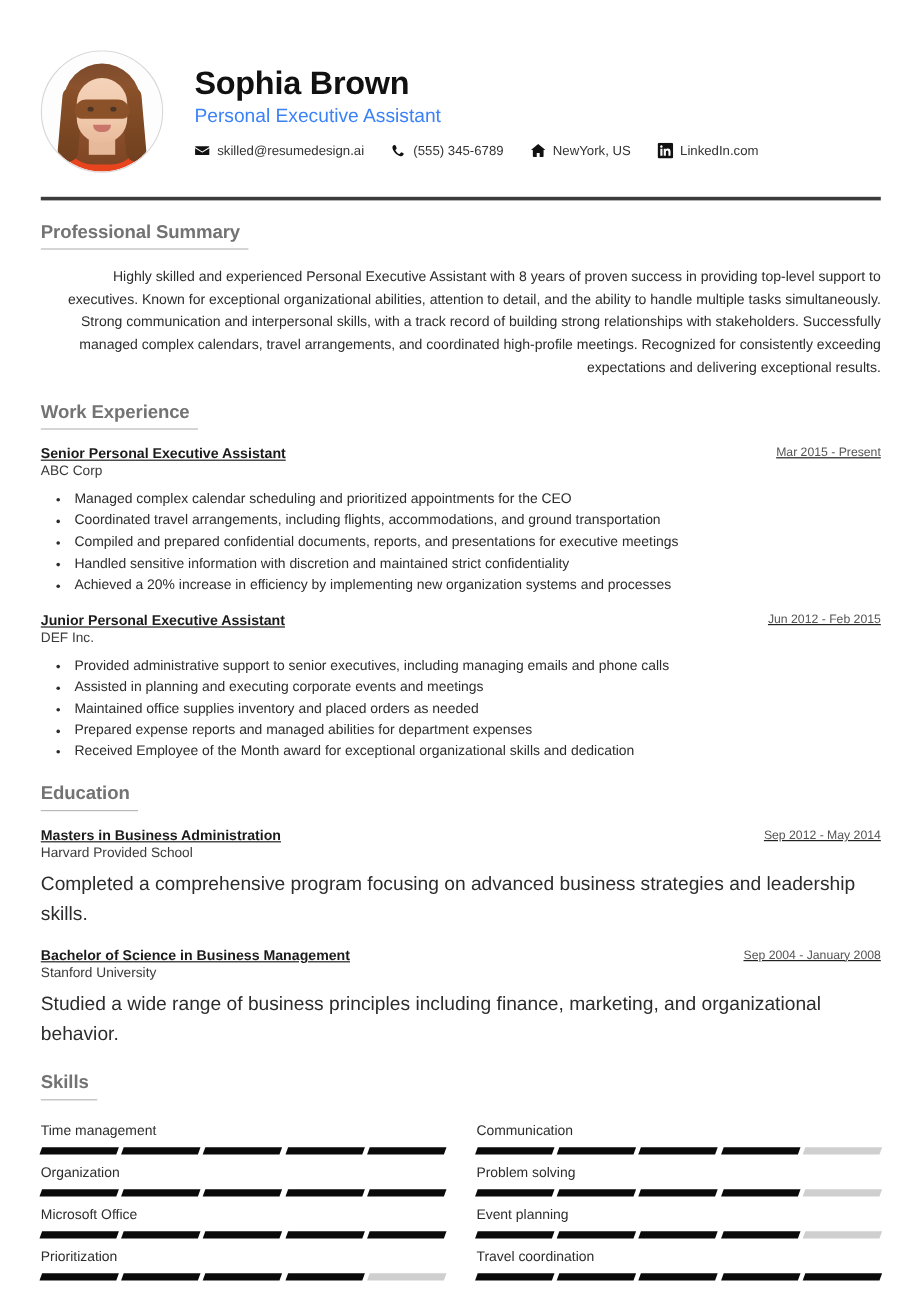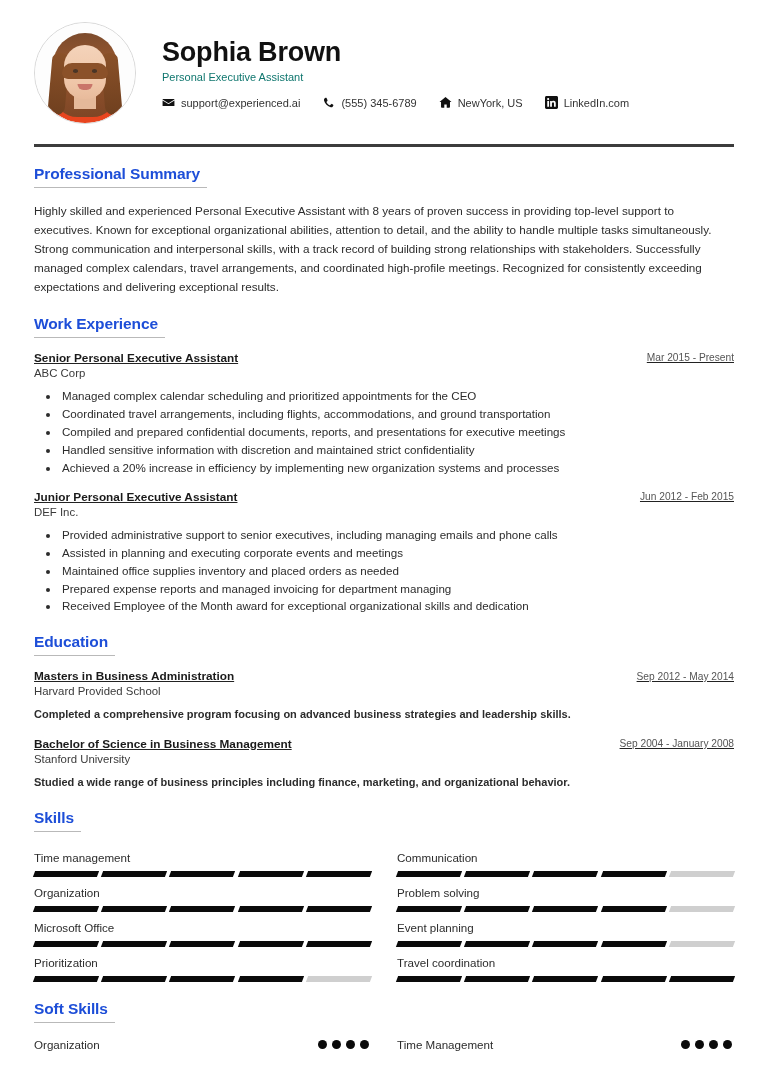--- a/index.html
+++ b/index.html
@@ -14,20 +14,21 @@
     color: #222222;
     overflow: hidden;
   }
   .page {
     position: relative;
     width: 768px;
     height: 864px;
     background: #ffffff;
     box-sizing: border-box;
     padding: 0 34px;
+    margin-top: 20px;
   }
 
   
   .header {
     display: flex;
     align-items: center;
     padding-top: 22px;
     padding-bottom: 4px;
   }
   .avatar-wrap {
@@ -139,22 +140,22 @@
   .head-text { flex: 1 1 auto; min-width: 0; }
   .name {
     font-size: 27px;
     font-weight: bold;
     letter-spacing: -0.2px;
     color: #111111;
     line-height: 1.12;
     margin: 0;
   }
   .role {
-    font-size: 11px;
-    color: #0f766e;
+    font-size: 16px;
+    color: #3b82f6;
     margin-top: 4px;
     line-height: 1.2;
   }
   .contact-row {
     display: flex;
     align-items: center;
     flex-wrap: wrap;
     margin-top: 12px;
     gap: 0;
   }
@@ -185,32 +186,32 @@
     margin-bottom: 0;
   }
 
   
   .section { padding-top: 18px; }
   .sec-title-wrap { display: block; }
   .sec-title {
     display: inline-block;
     font-size: 15.5px;
     font-weight: bold;
-    color: #1d4ed8;
+    color: #737373;
     letter-spacing: -0.1px;
     padding-bottom: 4px;
     border-bottom: 1.5px solid #b9b9b9;
     padding-right: 7px;
   }
   .summary-text {
     font-size: 11.7px;
     line-height: 1.62;
     color: #2c2c2c;
     margin-top: 14px;
-    text-align: left;
+    text-align: right;
   }
 
   
   .entry { margin-top: 13px; }
   .entry-head {
     display: flex;
     align-items: center;
     justify-content: space-between;
     text-decoration: underline;
   }
@@ -234,25 +235,24 @@
     margin: 8px 0 0 0;
     padding-left: 26px;
   }
   .bullets li {
     font-size: 11.6px;
     line-height: 1.55;
     color: #2c2c2c;
     padding-left: 2px;
   }
   .entry-desc {
-    font-size: 11px;
+    font-size: 16px;
     line-height: 1.55;
     color: #2c2c2c;
     margin-top: 9px;
-    font-weight: bold;
   }
 
   
   .skills-grid {
     display: grid;
     grid-template-columns: 1fr 1fr;
     column-gap: 26px;
     row-gap: 0;
     margin-top: 10px;
   }
@@ -334,21 +334,21 @@
 
       <div class="contact-row">
 
         <div class="contact-item">
           <span class="ci">
             <svg width="13" height="13" viewBox="0 0 16 16" fill="currentColor">
               <path d="M1 3.4h14v9.2H1z" fill="none"></path>
               <path d="M1.2 3.6h13.6c.3 0 .5.2.5.5v.2L8 8.9.7 4.3v-.2c0-.3.2-.5.5-.5zM.7 5.5l7.1 4.4c.15.1.35.1.5 0l7-4.4v6.4c0 .3-.25.5-.55.5H1.25c-.3 0-.55-.2-.55-.5V5.5z"></path>
             </svg>
           </span>
-          <span>support@experienced.ai</span>
+          <span>skilled@resumedesign.ai</span>
         </div>
 
         <div class="contact-item">
           <span class="ci">
             <svg width="13" height="13" viewBox="0 0 16 16" fill="currentColor">
               <path d="M11.6 10.3c-.5-.1-.8.2-1.1.5l-.6.6c-.2.2-.4.2-.6.1-1.6-.8-2.9-2.1-3.7-3.7-.1-.2-.1-.4.1-.6l.6-.6c.3-.3.6-.6.5-1.1-.2-1-.6-1.9-1.1-2.8-.2-.4-.7-.6-1.2-.5-.5.2-1 .5-1.4.9-.6.6-.8 1.5-.6 2.3.5 2 1.5 3.8 3 5.3 1.5 1.5 3.3 2.5 5.3 3 .8.2 1.7 0 2.3-.6.4-.4.7-.9.9-1.4.1-.5-.1-1-.5-1.2-.9-.5-1.8-.9-2.8-1.1z"></path>
             </svg>
           </span>
           <span>(555) 345-6789</span>
         </div>
@@ -407,21 +407,21 @@
     <div class="entry">
       <div class="entry-head">
         <span class="entry-title">Junior Personal Executive Assistant</span>
         <span class="entry-date">Jun 2012 - Feb 2015</span>
       </div>
       <div class="entry-sub">DEF Inc.</div>
       <ul class="bullets">
         <li>Provided administrative support to senior executives, including managing emails and phone calls</li>
         <li>Assisted in planning and executing corporate events and meetings</li>
         <li>Maintained office supplies inventory and placed orders as needed</li>
-        <li>Prepared expense reports and managed invoicing for department managing</li>
+        <li>Prepared expense reports and managed abilities for department expenses</li>
         <li>Received Employee of the Month award for exceptional organizational skills and dedication</li>
       </ul>
     </div>
   </div>
 
   <div class="section">
     <div class="sec-title-wrap">
       <span class="sec-title">Education</span>
     </div>
 

